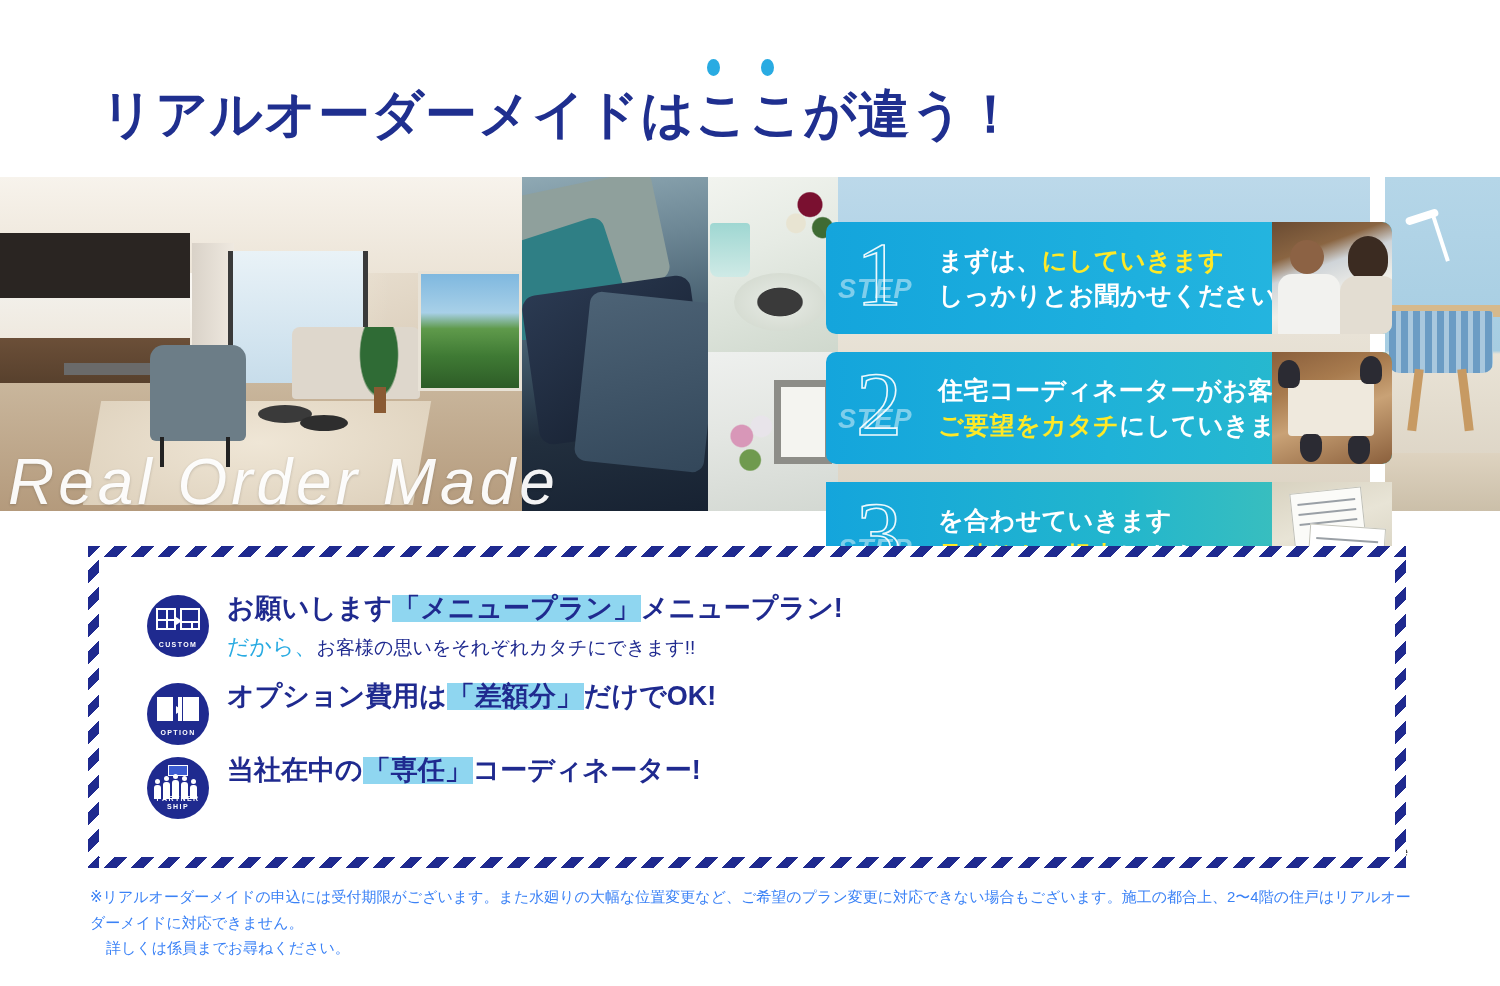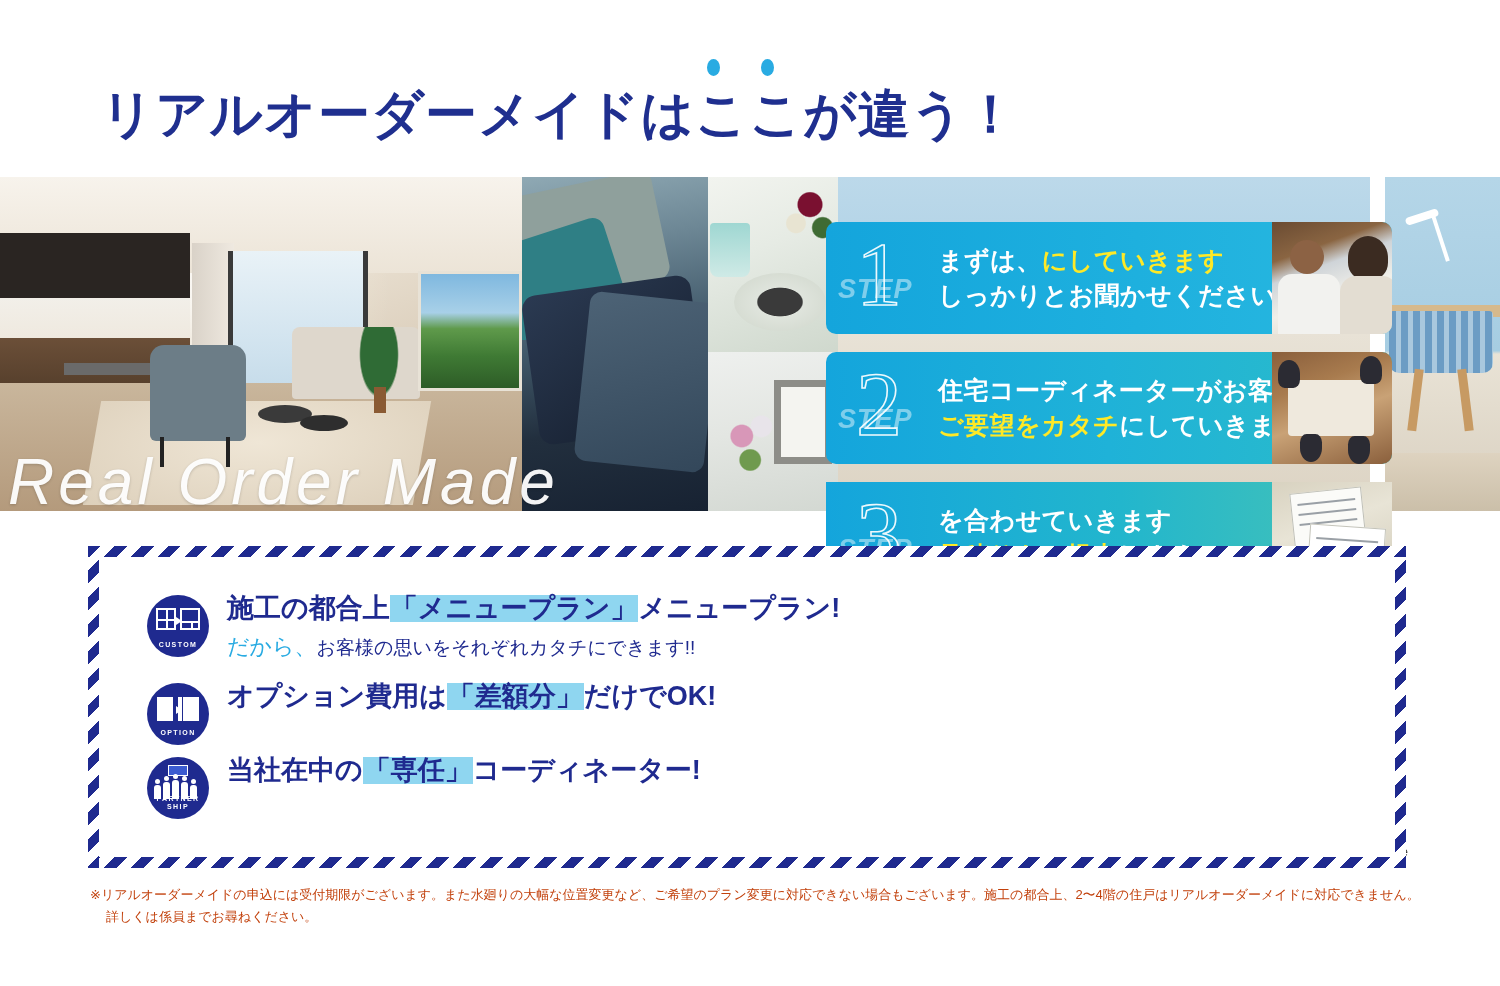--- a/index.html
+++ b/index.html
@@ -375,22 +375,22 @@
     font-size: 12px;
     color: #333;
   }
 
   
   #footnote {
     position: absolute;
     left: 90px;
     top: 884px;
     width: 1330px;
-    font-size: 13px;
-    color: #c2410c;
+    font-size: 15px;
+    color: #3b82f6;
     line-height: 1.7;
   }
   #footnote .l2 { padding-left: 16px; display:block; }
 </style>
 </head>
 <body>
 
 <div id="headline">
   <span>リアルオーダーメイドは</span><span class="emph"><span class="dot d1"></span><span class="dot d2"></span><span>ここ</span></span><span>が違う！</span>
 </div>
@@ -551,21 +551,21 @@
   <div id="feature-inner">
 
     <div class="feature f1">
       <div class="badge ic-custom">
         <div class="g1"></div>
           <div class="ar"></div>
           <div class="g2"></div>
         <div class="bl">CUSTOM</div>
       </div>
       <div class="f-text">
-        <div class="f-head"><span>施工の都合上</span><span class="mk">「メニュープラン」</span><span>メニュープラン!</span></div>
+        <div class="f-head"><span>お願いします</span><span class="mk">「メニュープラン」</span><span>メニュープラン!</span></div>
         <div class="f-sub"><span class="dk">だから、</span><span>お客様の思いをそれぞれカタチにできます!!</span></div>
       </div>
     </div>
 
     <div class="feature f2">
       <div class="badge ic-option">
         <div class="d1"></div>
           <div class="ar"></div>
           <div class="d3"></div>
           <div class="d2"></div>

